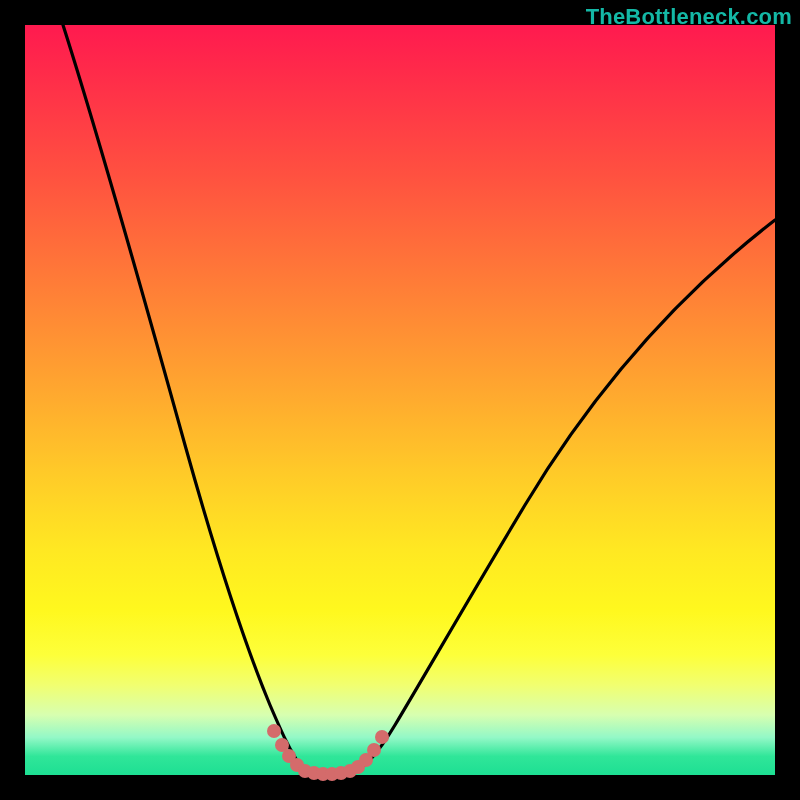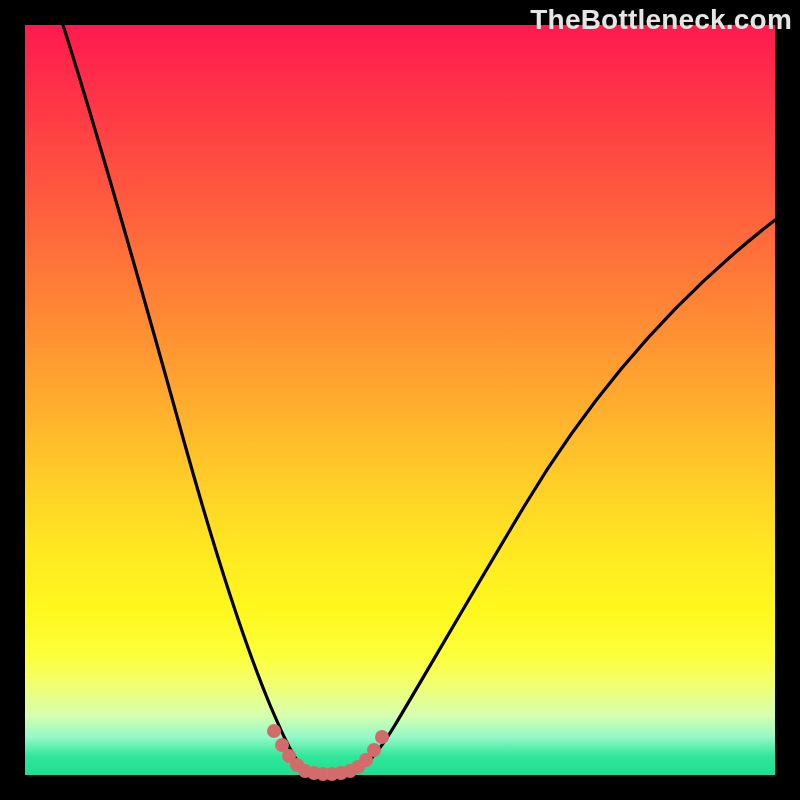--- a/index.html
+++ b/index.html
@@ -37,22 +37,22 @@
       #d7ffb0 92%,
       #93f8c7 95%,
       #30e699 97.5%,
       #1ddf93 100%
     );
   }
   .watermark {
     position: absolute;
     top: 4px;
     right: 8px;
-    color: #e5e5e5;
-    font-size: 28px;
+    color: #14b8a6;
+    font-size: 22px;
     font-weight: 600;
     letter-spacing: 0.2px;
     user-select: none;
   }
   svg.curve {
     position: absolute;
     left: 0;
     top: 0;
     width: 750px;
     height: 750px;

